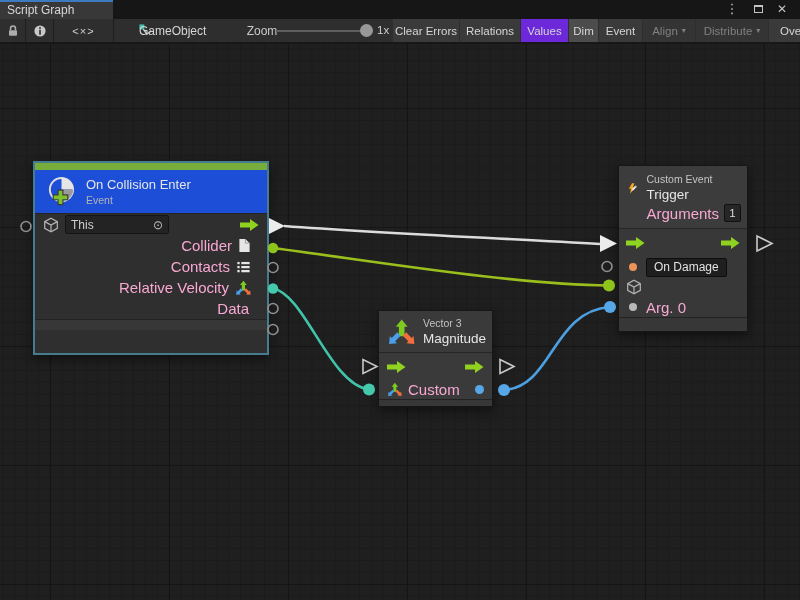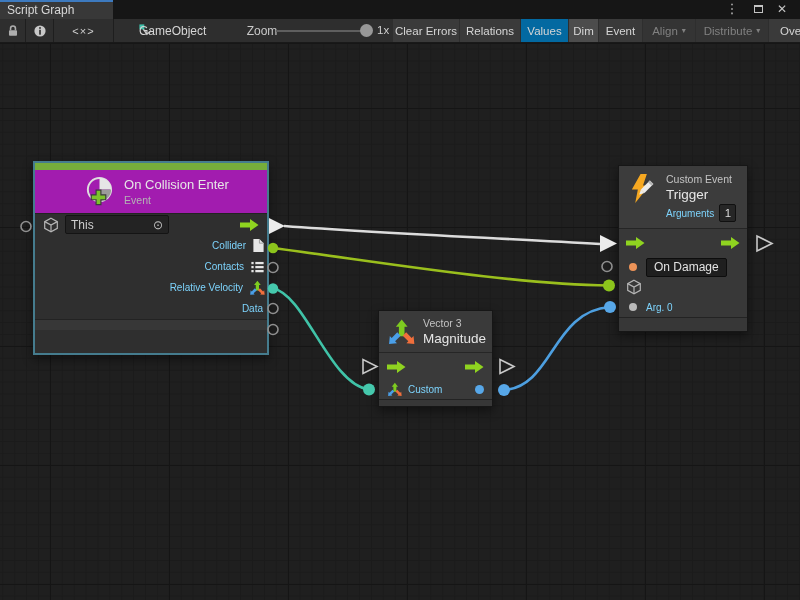--- a/index.html
+++ b/index.html
@@ -23,48 +23,48 @@
   .lseg { border-right:1px solid #1e1e1e; background:#2e2e2e; }
   .codeglyph { font-size:11px; letter-spacing:1px; color:#cfcfcf; }
   .golabel { color:#d6d6d6; font-size:12px; }
   .zoomlabel { color:#c9c9c9; font-size:12px; }
   .slider-track { position:absolute; left:276px; top:11px; width:92px; height:2px; background:#5f5f5f; }
   .slider-handle { position:absolute; left:360px; top:5px; width:13px; height:13px; border-radius:50%; background:#989898; }
   .zoomval { position:absolute; left:377px; top:0; height:23px; line-height:23px; color:#cfcfcf; font-size:11.5px; }
   .rbtns { position:absolute; left:393px; top:0; height:23px; }
   .rbtn { position:absolute; top:0; height:23px; background:#3a3a3a; color:#d6d6d6; font-size:11.5px;
           display:flex; align-items:center; justify-content:center; }
-  .rbtn.active1 { background:#0369a1; }
+  .rbtn.active1 { background:#6d28d9; }
   .rbtn.active2 { background:#4c4c4c; }
   .rbtn.disabled { background:#343434; color:#808080; }
   .rbtn .dd { font-size:8px; margin-left:4px; }
 
   
   .canvas { position:absolute; left:0; top:44px; width:800px; height:556px; background-color:#1f1f1f;
     background-image:
       linear-gradient(#151515 1px, transparent 1px),
       linear-gradient(90deg,#151515 1px, transparent 1px),
       linear-gradient(#1b1b1b 1px, transparent 1px),
       linear-gradient(90deg,#1b1b1b 1px, transparent 1px);
     background-size:119px 119px,119px 119px,11.9px 11.9px,11.9px 11.9px;
     background-position:0 64px,50px 0,0 4.6px,2.3px 0; }
 
   .overlay { position:absolute; left:0; top:0; width:800px; height:600px; pointer-events:none; }
 
   
   .node { position:absolute; box-shadow:0 4px 10px rgba(0,0,0,.45); }
   .node-oce { left:33px; top:161px; width:236px; height:194px; border:2px solid #457c8e; background:#2f2f2f; }
   .oce-strip { height:7px; background:#76ad3b; }
-  .oce-header { height:44px; background:#a21caf; border-bottom:1px solid #232323; display:flex; align-items:center; padding-left:10px;justify-content:center; }
+  .oce-header { height:44px; background:#1d4ed8; border-bottom:1px solid #232323; display:flex; align-items:center; padding-left:10px; }
   .oce-titleblock { margin-left:10px; }
   .node-title { color:#e6e6e6; font-size:13px; }
   .node-sub { color:#b4b4b4; font-size:10.5px; margin-top:2px; }
   .prow { height:21px; display:flex; align-items:center; }
-  .prow.right { justify-content:flex-end; padding-right:2px; }
-  .plabel { color:#7dd3fc; font-size:10px; margin-right:6px; }
+  .prow.right { justify-content:flex-end; padding-right:16px; }
+  .plabel { color:#f9a8d4; font-size:15px; margin-right:6px; }
   .footer { border-top:1px solid #232323; background:#373737; }
   .oce-footer { height:11px; }
   .thisrow { padding-left:8px; }
   .thisfield { margin-left:6px; width:104px; height:19px; background:#232323; border:1px solid #141414; border-radius:2px;
                display:flex; align-items:center; padding:0 5px; }
   .thisfield span.v { flex:1; color:#cfcfcf; font-size:12px; }
   .flow-right { margin-left:auto; margin-right:8px; display:flex; }
 
   .node-mag { left:378px; top:310px; width:115px; height:97px; background:#3a3a3a; border:1px solid #161616; }
   .mag-header { height:42px; display:flex; align-items:center; padding-left:8px; border-bottom:1px solid #262626; }

